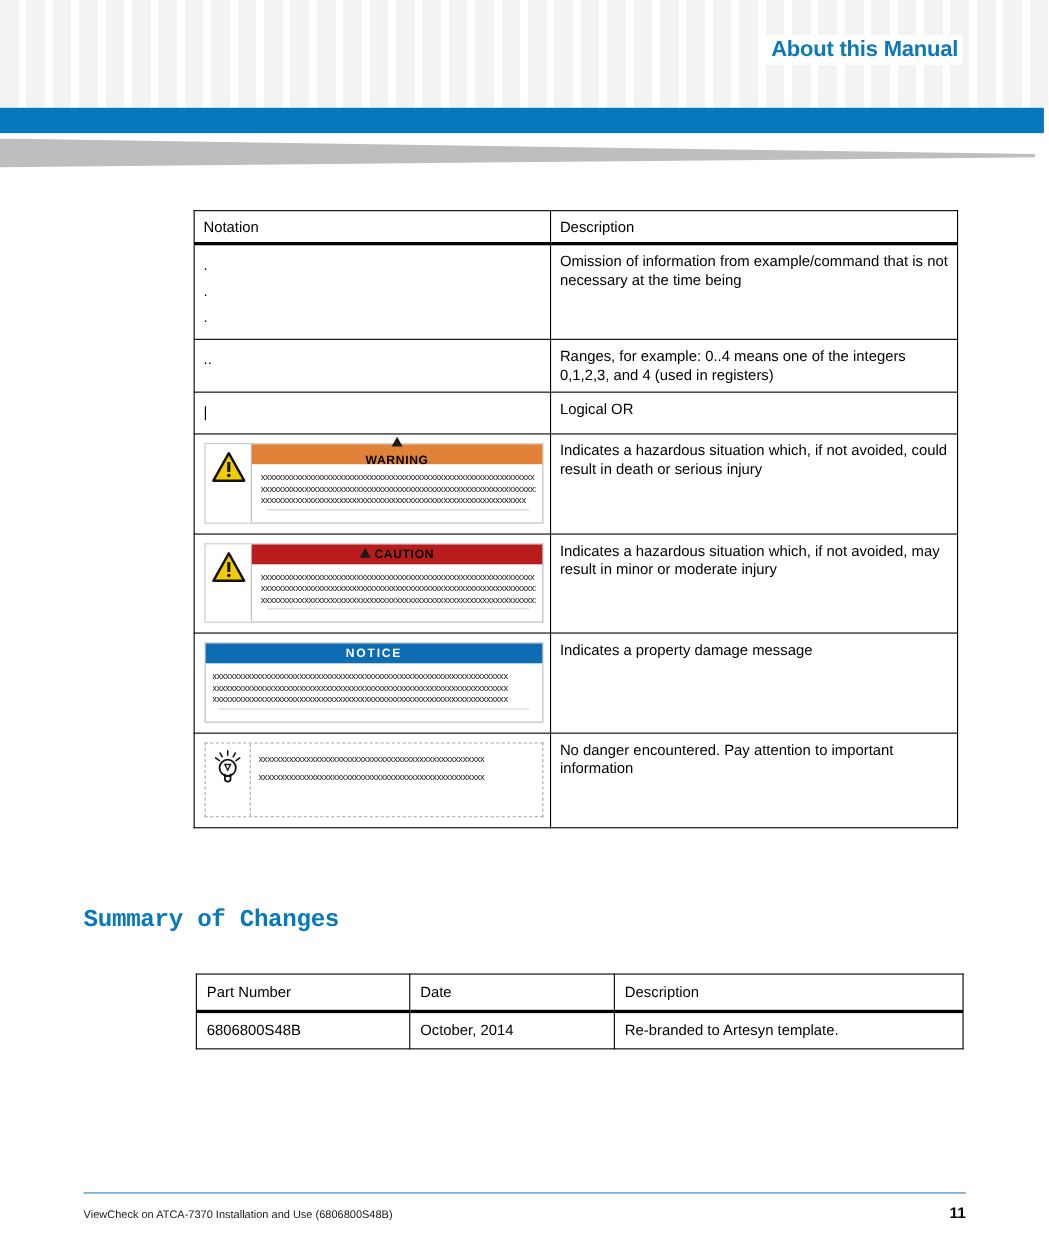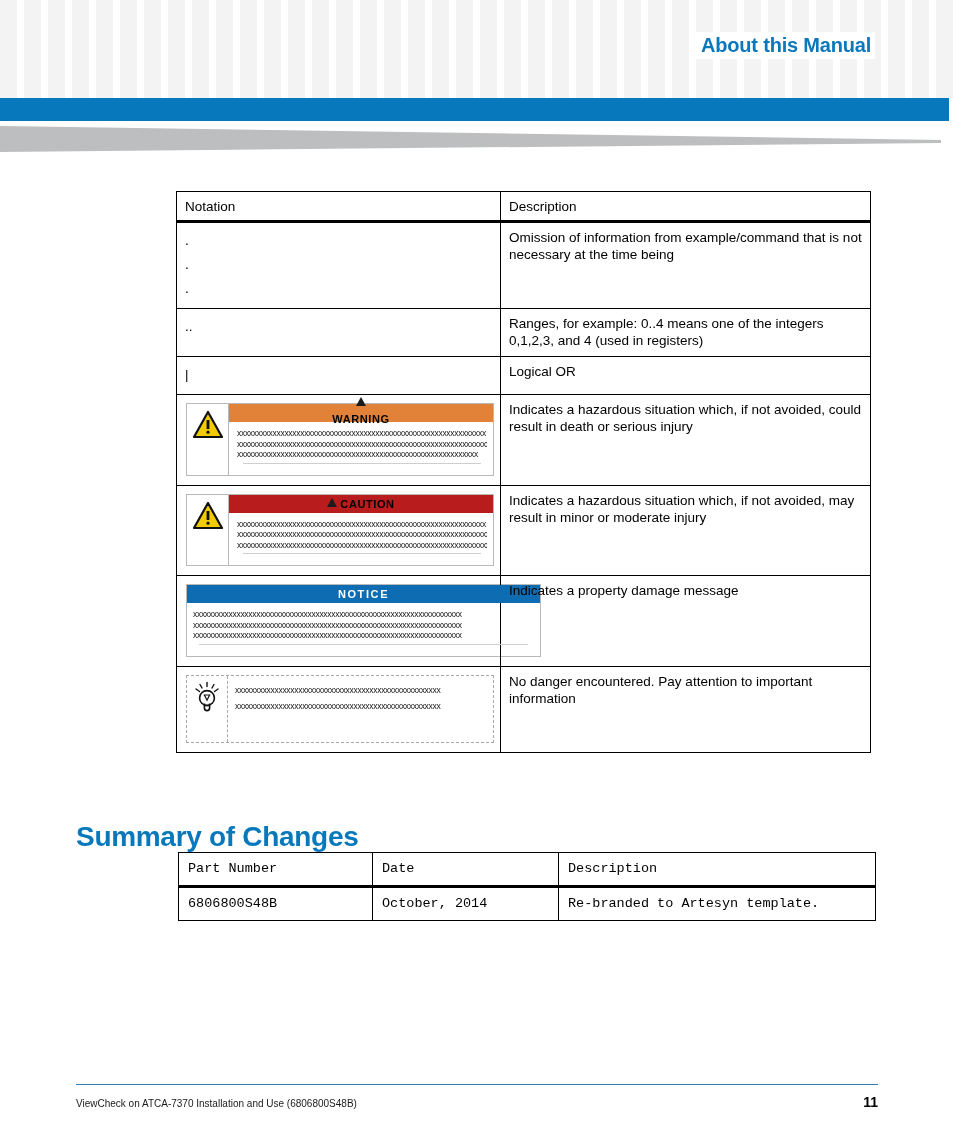--- a/index.html
+++ b/index.html
@@ -182,21 +182,21 @@
     overflow: hidden;
     display: block;
   }
   .alert-footer-rule {
     border-top: 1px solid #cfcfcf;
     margin: 3px 6px 0 6px;
     height: 9px;
   }
 
   
-  .notice-box { flex-direction: column; width: 355px; }
+  .notice-box { flex-direction: column; width: 308px; }
   .notice-box .alert-banner { width: 100%; }
 
   
   .tip-box {
     width: 308px;
     border: 1px dashed #a8a8a8;
     box-sizing: border-box;
     display: flex;
     flex-direction: row;
     background: #ffffff;
@@ -216,37 +216,37 @@
     padding: 6px 6px 4px 7px;
     min-width: 0;
   }
   .tip-body-col .xline { line-height: 16px; }
 
   
   #summary-heading {
     position: absolute;
     left: 76px;
     top: 818px;
-    font-family: Liberation Sans, sans-serif;
-    font-size: 28px;
+    font-family: Liberation Mono, monospace;
+    font-size: 22px;
     font-weight: bold;
     color: #0878bc;
     letter-spacing: -0.3px;
     line-height: 38px;
   }
 
   
   #changes-table {
     position: absolute;
     left: 178px;
-    top: 852px;
+    top: 885px;
     width: 697px;
     border-collapse: collapse;
     table-layout: fixed;
-    font-family: Liberation Mono, monospace;
+    font-family: Liberation Sans, sans-serif;
   }
   #changes-table col.h1 { width: 194px; }
   #changes-table col.h2 { width: 186px; }
   #changes-table col.h3 { width: 317px; }
   #changes-table th, #changes-table td {
     border: 1px solid #000000;
     text-align: left;
     vertical-align: middle;
     font-weight: normal;
     font-size: 13.5px;

